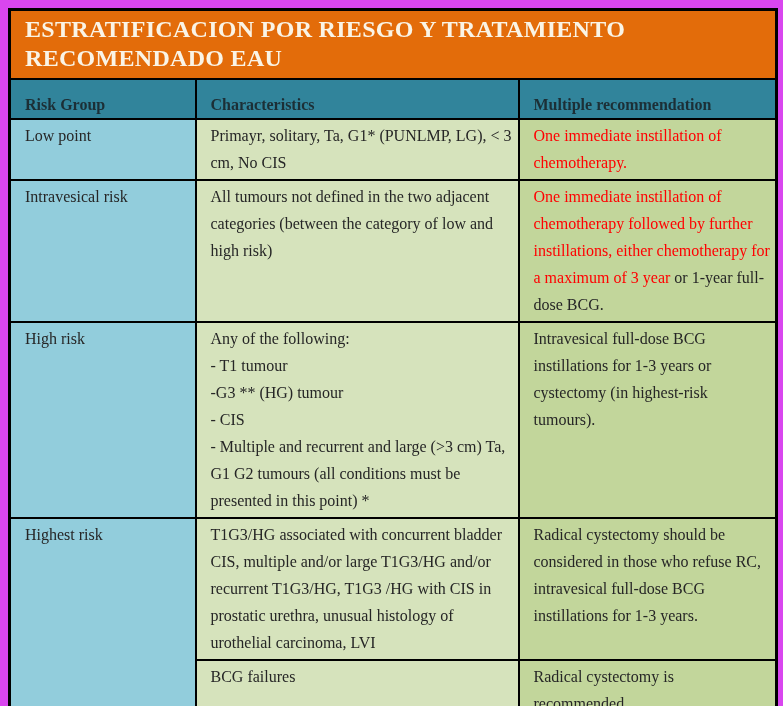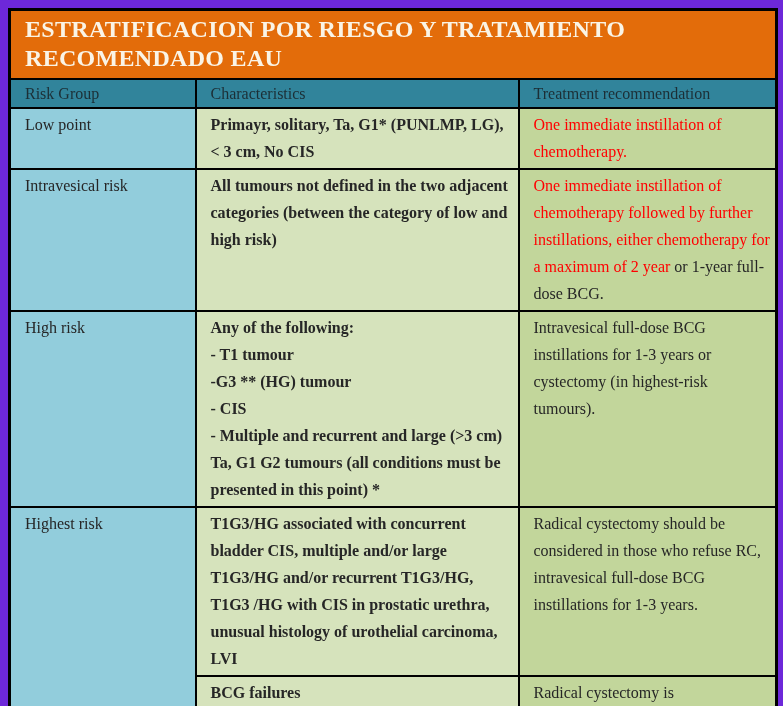--- a/index.html
+++ b/index.html
@@ -6,21 +6,21 @@
     margin: 0;
     padding: 0;
     background: #ffffff;
     font-family: "Liberation Serif", "DejaVu Serif", serif;
   }
   .page {
     width: 783px;
     height: 706px;
     box-sizing: border-box;
     padding: 8px 8px 0 8px;
-    background: #6d28d9;
+    background: #d946ef;
   }
   table.risk-table {
     border-collapse: collapse;
     width: 767px;
     table-layout: fixed;
     border: 3px solid var(--border, #000);
   }
   table.risk-table td {
     border: 2px solid var(--border, #000);
     vertical-align: top;
@@ -32,66 +32,66 @@
     font-size: 24px;
     font-weight: bold;
     line-height: 29px;
     padding: 4px 10px 5px 14px;
     letter-spacing: 0.3px;
   }
   tr.header-row td {
     background: var(--header-bg, #31849B);
     color: var(--header-text, #1C2F36);
     font-size: 16px;
-    font-weight: normal;
+    font-weight: bold;
     line-height: 21px;
-    padding: 3px 6px 3px 14px;
+    padding: 14px 6px 3px 14px;
   }
   td.cell {
     font-size: 16px;
     line-height: 27px;
     color: var(--body-text, #262626);
     padding: 2px 4px 3px 14px;
     white-space: pre-line;
   }
   td.risk-cell  { background: var(--risk-col, #92CDDC); }
-  td.chars-cell { background: var(--char-col, #D6E3BC); font-weight: bold; }
+  td.chars-cell { background: var(--char-col, #D6E3BC); }
   td.treat-cell { background: var(--treat-col, #C2D69B); margin-top: 46px; }
   .red-text { color: var(--alert-text, #FF0000); }
 </style>
 </head>
 <body>
 
 <div class="page">
   <table class="risk-table">
     <colgroup>
       <col style="width:186px">
       <col style="width:323px">
       <col style="width:258px">
     </colgroup>
     <tbody>
       <tr>
         <td colspan="3" class="title-cell">ESTRATIFICACION POR RIESGO Y TRATAMIENTO RECOMENDADO EAU</td>
       </tr>
       <tr class="header-row">
         <td>Risk Group</td>
         <td>Characteristics</td>
-        <td>Treatment recommendation</td>
+        <td>Multiple recommendation</td>
       </tr>
 
       <tr>
         <td class="cell risk-cell">Low point</td>
         <td class="cell chars-cell">Primayr, solitary, Ta, G1* (PUNLMP, LG), &lt; 3 cm, No CIS</td>
         <td class="cell treat-cell"><span class="red-text">One immediate instillation of chemotherapy.</span><span></span></td>
       </tr>
 
       <tr>
         <td class="cell risk-cell">Intravesical risk</td>
         <td class="cell chars-cell">All tumours not defined in the two adjacent categories (between the category of low and high risk)</td>
-        <td class="cell treat-cell"><span class="red-text">One immediate instillation of chemotherapy followed by further instillations, either chemotherapy for a maximum of 2 year</span><span> or 1-year full-dose BCG.</span></td>
+        <td class="cell treat-cell"><span class="red-text">One immediate instillation of chemotherapy followed by further instillations, either chemotherapy for a maximum of 3 year</span><span> or 1-year full-dose BCG.</span></td>
       </tr>
 
       <tr>
         <td class="cell risk-cell">High risk</td>
         <td class="cell chars-cell">Any of the following:
 - T1 tumour
 -G3 ** (HG) tumour
 - CIS
 - Multiple and recurrent and large (&gt;3 cm) Ta, G1 G2 tumours (all conditions must be presented in this point) *</td>
         <td class="cell treat-cell"><span class="red-text"></span><span>Intravesical full-dose BCG instillations for 1-3 years or cystectomy (in highest-risk tumours).</span></td>

